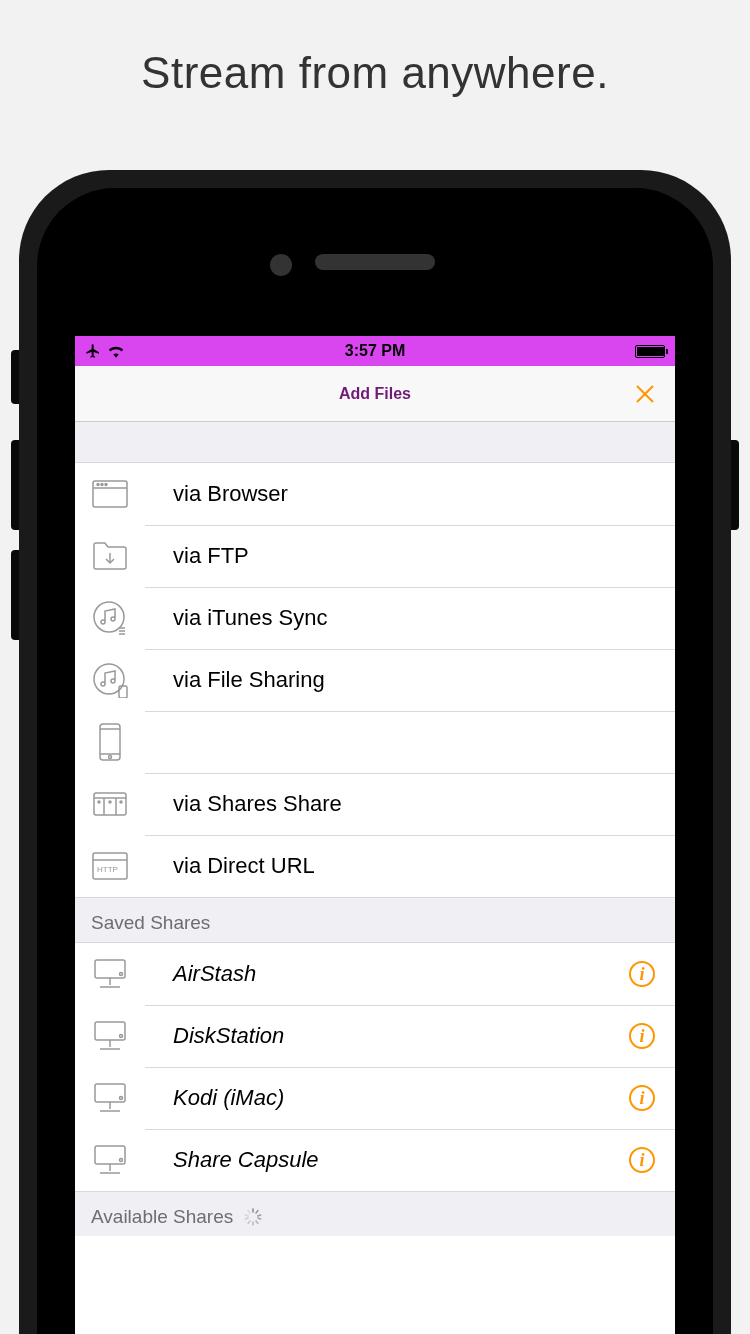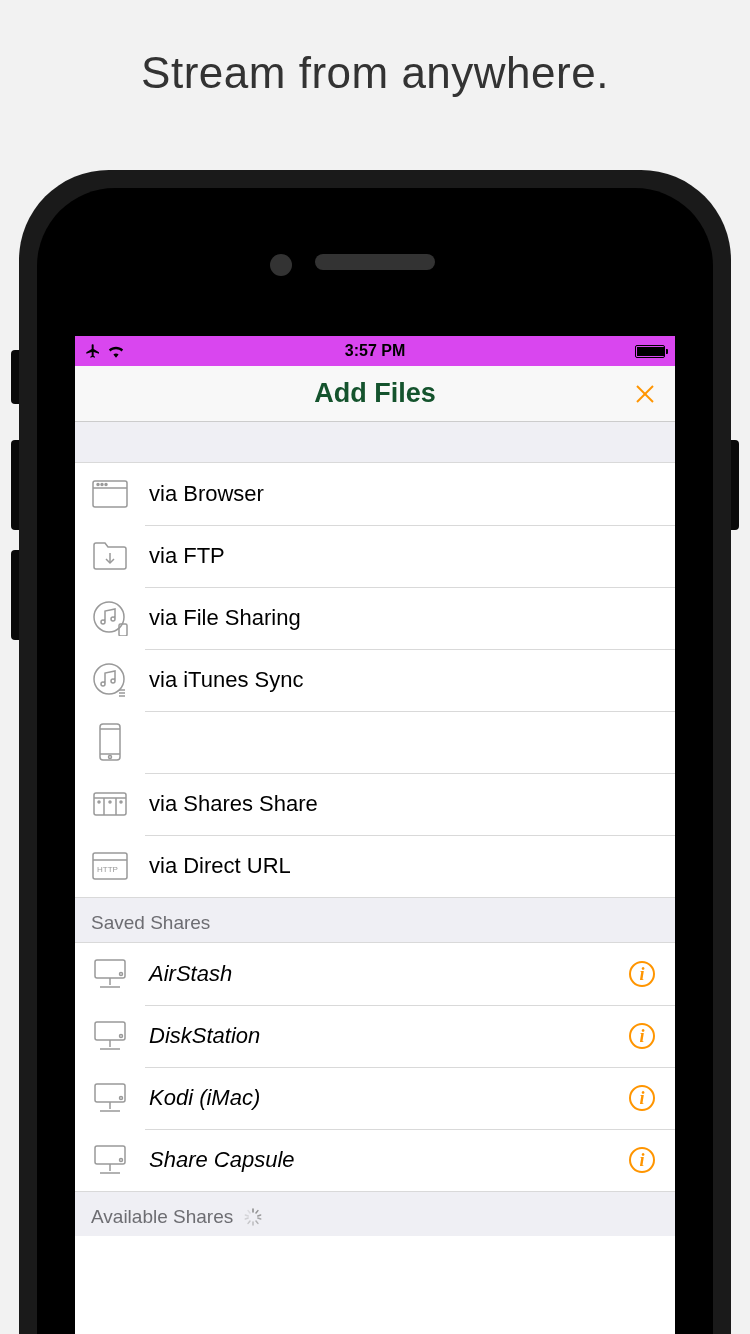--- a/index.html
+++ b/index.html
@@ -112,23 +112,23 @@
 .nav-bar {
   height: 56px;
   background: #f8f8f8;
   border-bottom: 1px solid #ccc;
   display: flex;
   align-items: center;
   justify-content: center;
   position: relative;
 }
 .nav-title {
-  font-size: 27px;
+  font-size: 16px;
   font-weight: 600;
-  color: #14532d;
+  color: #701a75;
 }
 .close-x {
   position: absolute;
   right: 18px;
   width: 24px;
   height: 24px;
   display: flex;
   align-items: center;
   justify-content: center;
 }
@@ -146,20 +146,21 @@
   gap: 10px;
 }
 
 .list { background: #fff; border-top: 1px solid #d9d9d9; border-bottom: 1px solid #d9d9d9; }
 .row {
   display: flex;
   align-items: center;
   height: 62px;
   padding-left: 14px;
   position: relative;
+  gap: 24px;
 }
 .row + .row::before {
   content: "";
   position: absolute;
   top: 0;
   left: 70px;
   right: 0;
   height: 1px;
   background: #d9d9d9;
 }
@@ -279,37 +280,37 @@
               </svg>
             </div>
             <div class="row-label">via FTP</div>
           </div>
 
           <div class="row">
             <div class="row-icon">
               <svg width="36" height="36" viewBox="0 0 36 36" fill="none" stroke="#999" stroke-width="1.5">
                 <circle cx="17" cy="17" r="15"></circle>
                 <path d="M13 22 Q13 24 11 24 Q9 24 9 22 Q9 20 11 20 Q13 20 13 22 L13 11 L23 9 L23 19 Q23 21 21 21 Q19 21 19 19 Q19 17 21 17 Q23 17 23 19"></path>
-                <rect x="27" y="24" width="8" height="12" rx="1.5"></rect>
-              </svg>
-            </div>
-            <div class="row-label">via File Sharing</div>
+                <line x1="27" y1="28" x2="33" y2="28"></line>
+                  <line x1="27" y1="31" x2="33" y2="31"></line>
+                  <line x1="27" y1="34" x2="33" y2="34"></line>
+              </svg>
+            </div>
+            <div class="row-label">via iTunes Sync</div>
           </div>
 
           <div class="row">
             <div class="row-icon">
               <svg width="36" height="36" viewBox="0 0 36 36" fill="none" stroke="#999" stroke-width="1.5">
                 <circle cx="17" cy="17" r="15"></circle>
                 <path d="M13 22 Q13 24 11 24 Q9 24 9 22 Q9 20 11 20 Q13 20 13 22 L13 11 L23 9 L23 19 Q23 21 21 21 Q19 21 19 19 Q19 17 21 17 Q23 17 23 19"></path>
-                <line x1="27" y1="28" x2="33" y2="28"></line>
-                  <line x1="27" y1="31" x2="33" y2="31"></line>
-                  <line x1="27" y1="34" x2="33" y2="34"></line>
-              </svg>
-            </div>
-            <div class="row-label">via iTunes Sync</div>
+                <rect x="27" y="24" width="8" height="12" rx="1.5"></rect>
+              </svg>
+            </div>
+            <div class="row-label">via File Sharing</div>
           </div>
 
           <div class="row">
             <div class="row-icon">
               <svg width="24" height="38" viewBox="0 0 24 38" fill="none" stroke="#999" stroke-width="1.5">
                 <rect x="2" y="1" width="20" height="36" rx="3"></rect>
                 <line x1="2" y1="6" x2="22" y2="6"></line>
                 <line x1="2" y1="31" x2="22" y2="31"></line>
                 <circle cx="12" cy="34" r="1.5"></circle>
               </svg>

